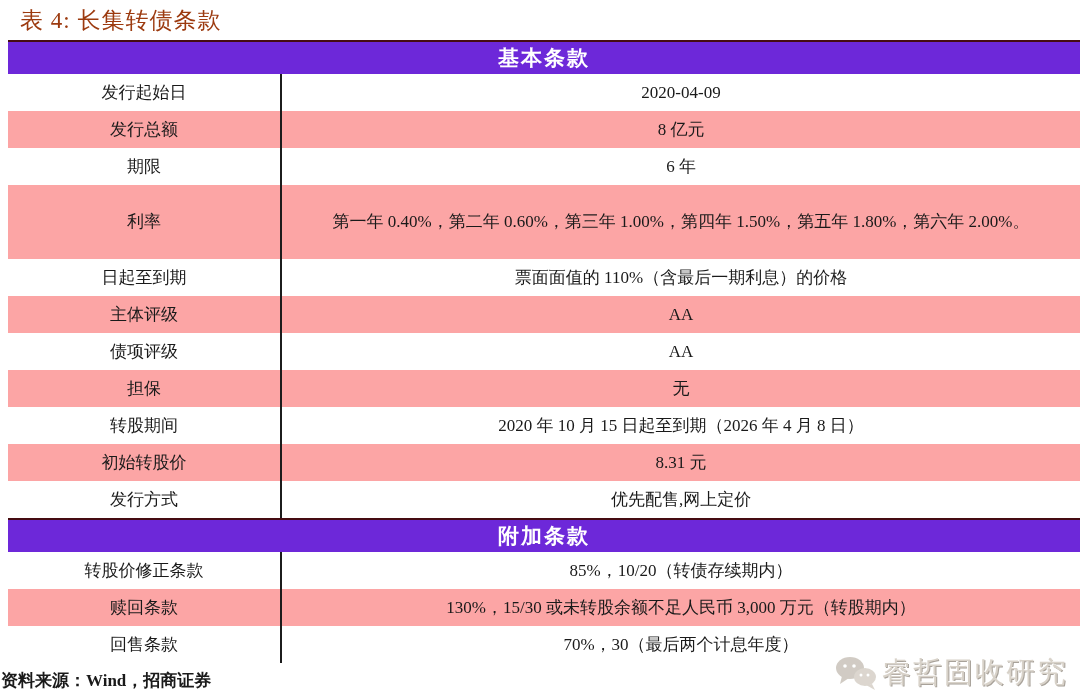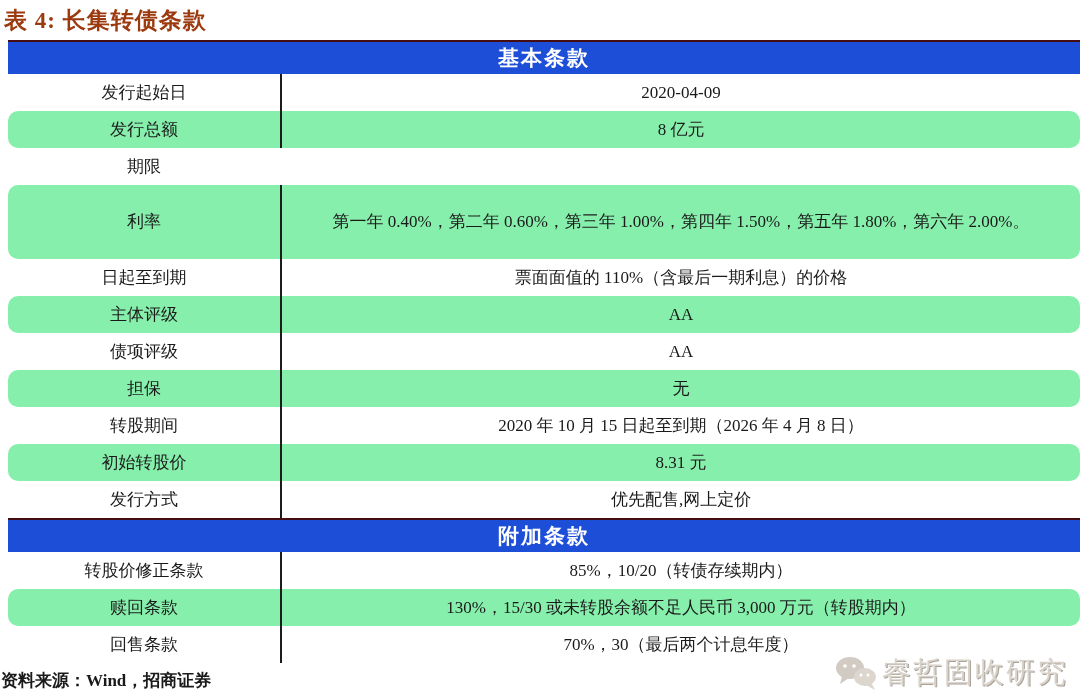--- a/index.html
+++ b/index.html
@@ -3,35 +3,35 @@
 <meta charset="utf-8">
 <style>
   html,body{margin:0;padding:0;}
   body{
     width:1080px;height:699px;position:relative;overflow:hidden;
     background:#ffffff;
     font-family:"Liberation Serif","DejaVu Serif",serif;
     color:#1a1a1a;
   }
   .title{
-    padding:5px 0 4px 4px;
-    font-size:23px;font-weight:bold;color:#9c3a0f;
+    padding:5px 0 4px 20px;
+    font-size:23px;font-weight:normal;color:#9c3a0f;
     letter-spacing:1px;
   }
   .table{
     margin-left:8px;width:1072px;
   }
   .band{
     height:32px;line-height:32px;
-    background:#1d4ed8;border-top:2px solid #450c12;
+    background:#6d28d9;border-top:2px solid #450c12;
     color:#ffffff;font-weight:bold;font-size:21px;
     text-align:center;letter-spacing:2px;
   }
   .row{display:flex;min-height:37px;}
-  .row.alt{background:#86efac;border-radius:10px;}
+  .row.alt{background:#fca5a5;}
   .cell{display:flex;align-items:center;justify-content:center;
     font-size:17px;line-height:36px;text-align:center;}
   .cell.label{width:272px;flex:none;}
   .cell.value{flex:1;border-left:2px solid #1c1c1c;padding:0 4px;}
   .row.tall{min-height:74px;}
   .source{
     padding:6px 0 0 1px;font-size:17px;color:#1a1a1a;font-weight:bold;
   }
   .watermark{
     position:absolute;right:12px;bottom:6px;
@@ -57,20 +57,21 @@
   <div class="row">
     <div class="cell label">发行起始日</div>
     <div class="cell value">2020-04-09</div>
   </div>
   <div class="row alt">
     <div class="cell label">发行总额</div>
     <div class="cell value">8 亿元</div>
   </div>
   <div class="row">
     <div class="cell label">期限</div>
+    <div class="cell value">6 年</div>
   </div>
   <div class="row alt tall">
     <div class="cell label">利率</div>
     <div class="cell value">第一年 0.40%，第二年 0.60%，第三年 1.00%，第四年 1.50%，第五年 1.80%，第六年 2.00%。</div>
   </div>
   <div class="row">
     <div class="cell label">日起至到期</div>
     <div class="cell value">票面面值的 110%（含最后一期利息）的价格</div>
   </div>
   <div class="row alt">

